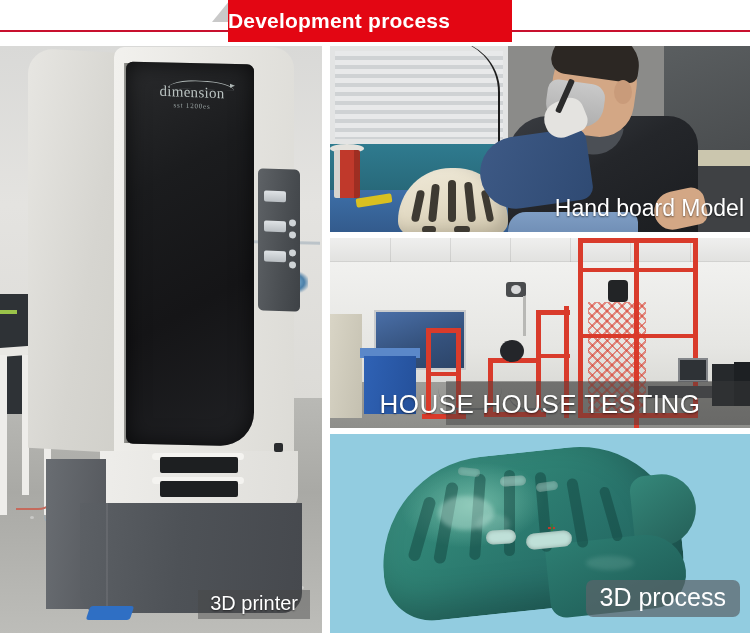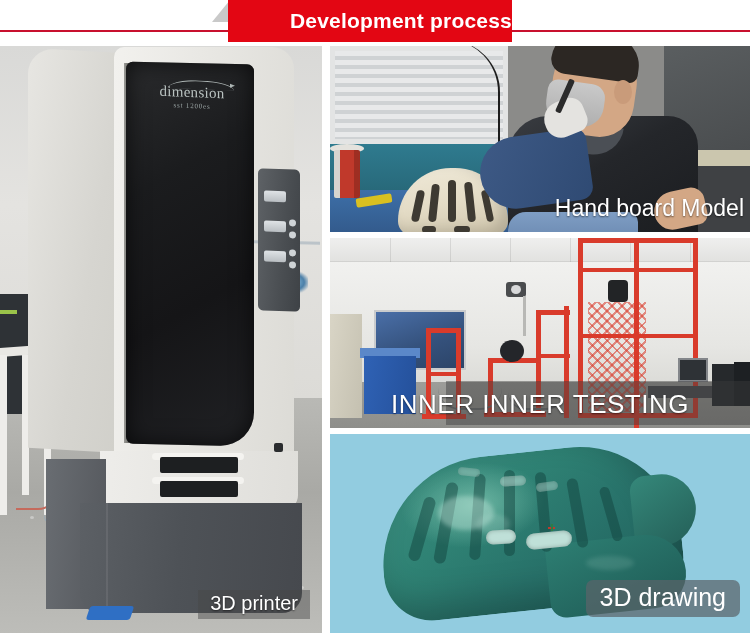--- a/index.html
+++ b/index.html
@@ -9,21 +9,21 @@
   .page { position:relative; width:750px; height:633px; background:#fff; }
 
   
   .header { position:relative; width:750px; height:46px; }
   .header-rule {
     position:absolute; left:0; top:30px; width:750px; height:2px;
     background:#c8102e;
   }
   .header-tag {
     position:absolute; left:228px; top:0px; width:284px; height:42px;
-    background:#e30613; display:flex; align-items:center; justify-content:flex-end;
+    background:#e30613; display:flex; align-items:center; justify-content:flex-start;
   }
   .header-tag-text {
     color:#ffffff; font-size:21px; font-weight:bold; letter-spacing:.2px;
     white-space:nowrap;
   }
   .header-notch {
     position:absolute; left:212px; top:0px; width:18px; height:22px;
     background:#c9c9c9;
     clip-path:polygon(100% 0, 100% 100%, 0 100%);
   }
@@ -619,21 +619,21 @@
 
       <div class="t-bench"></div>
       <div class="t-monitor"></div>
       <div class="t-tower"></div>
       <div class="t-tower2"></div>
 
       <div class="t-hose" style="left:108px;top:150px;width:64px;height:22px;"></div>
       <div class="t-hose" style="left:178px;top:154px;width:56px;height:18px;"></div>
 
       <div class="cap-test-band"></div>
-      <div class="cap cap-test">INNER INNER TESTING</div>
+      <div class="cap cap-test">HOUSE HOUSE TESTING</div>
     </div>
 
     <div class="panel p-draw">
       <div class="d-bg"></div>
 
       <div class="d-helmet">
         <div class="d-shell"></div>
         <div class="d-tail"></div>
         <div class="d-brim"></div>
 
@@ -654,17 +654,17 @@
         <div class="d-hi" style="left:58px;top:44px;width:56px;height:34px;"></div>
         <div class="d-hi" style="left:96px;top:62px;width:34px;height:20px;opacity:.5;"></div>
         <div class="d-hi" style="left:206px;top:104px;width:48px;height:14px;opacity:.35;"></div>
 
         <div class="d-axis">
           <i style="left:0;top:3px;width:7px;height:1.5px;background:#c0392b;"></i>
           <i style="left:3px;top:0;width:1.5px;height:7px;background:#2d7d46;"></i>
         </div>
       </div>
 
-      <div class="cap cap-draw">3D drawing</div>
+      <div class="cap cap-draw">3D process</div>
     </div>
 
   </div>
 </div>
 
 </body></html>

